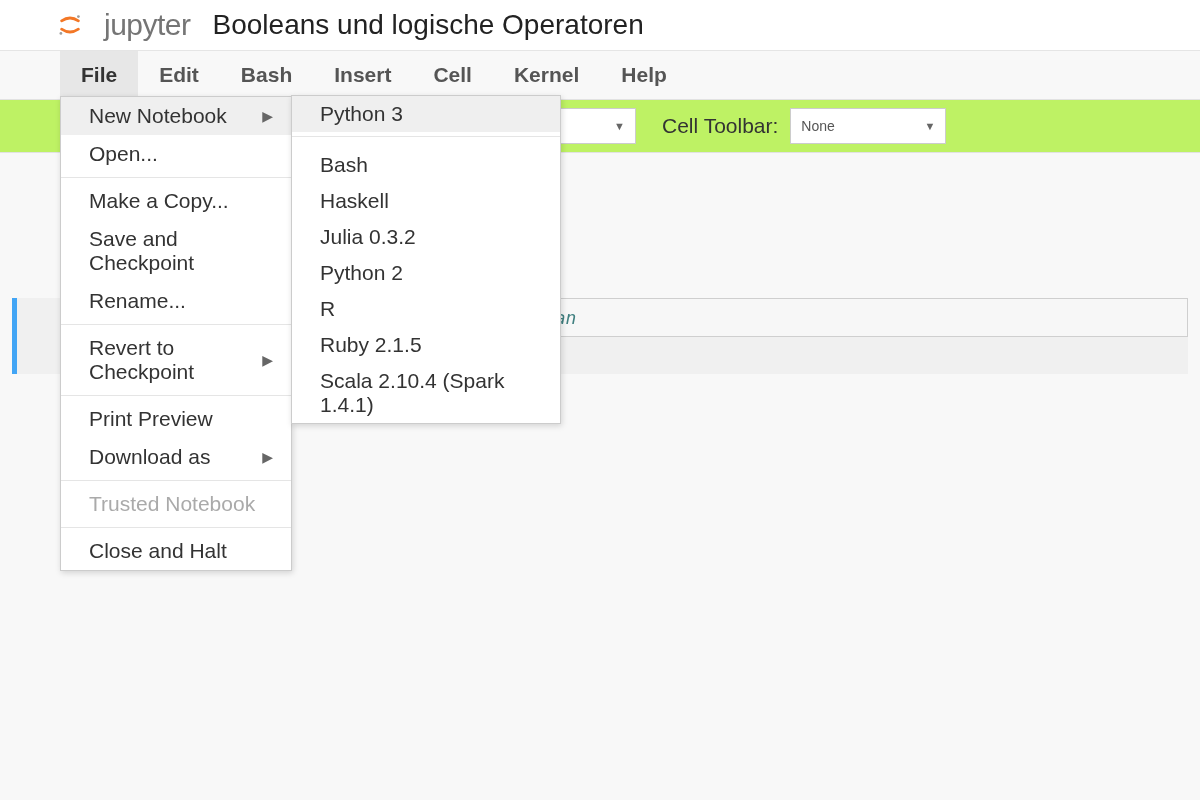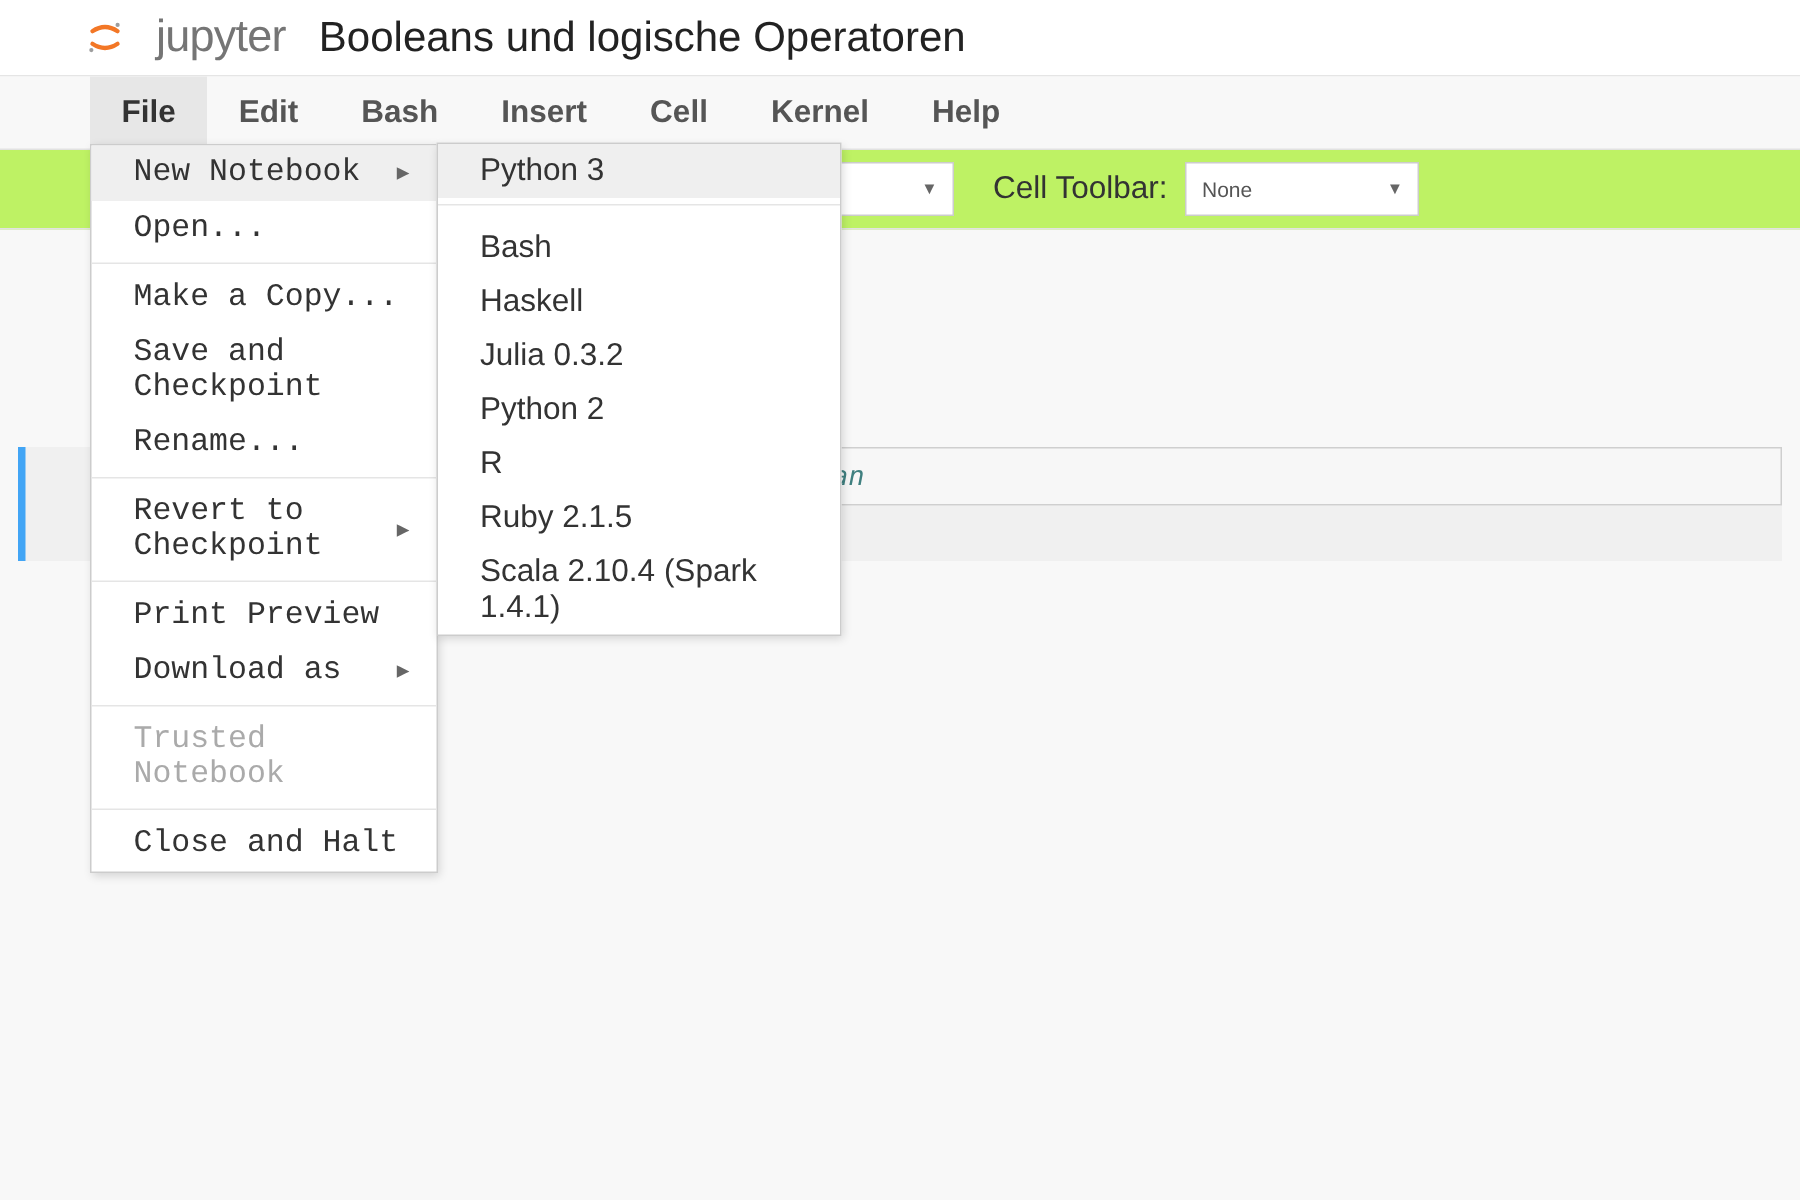--- a/index.html
+++ b/index.html
@@ -105,21 +105,20 @@
   
   .dropdown {
     position: absolute;
     top: 96px;
     left: 60px;
     background: #fff;
     border: 1px solid #ccc;
     box-shadow: 1px 2px 6px rgba(0,0,0,0.15);
     width: 232px;
     z-index: 100;
-    font-family: Liberation Mono, monospace;
   }
   .dropdown-item {
     font-size: 21px;
     color: #333;
     padding: 7px 18px 7px 28px;
     cursor: pointer;
     display: flex;
     align-items: center;
     justify-content: space-between;
   }

